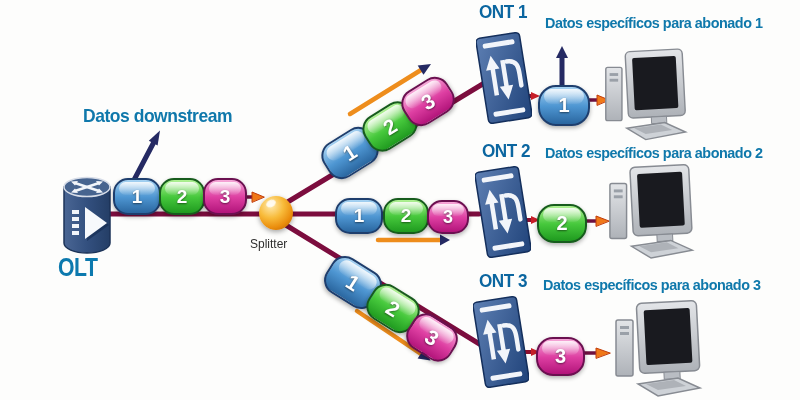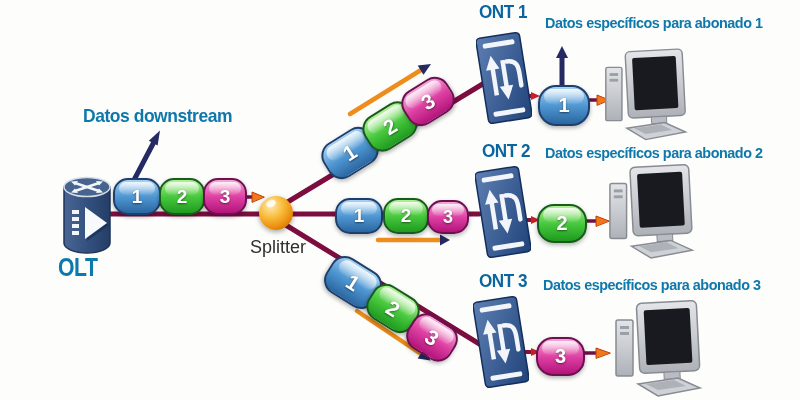--- a/index.html
+++ b/index.html
@@ -6,21 +6,21 @@
   .stage{position:relative;width:800px;height:400px;background:#fdfdfc;overflow:hidden;margin:0 auto;}
 
   
   .lbl{position:absolute;font-weight:800;letter-spacing:-0.5px;white-space:nowrap;
        transform-origin:left top;}
   .teal{color:#0f78ab;}
   .ontlbl{color:#0b66a0;font-size:18px;transform:scaleX(.95) scaleY(1.05);}
   .datoslbl{color:#0f78ab;font-size:15px;transform:scaleX(.96);}
   .olt-lbl{left:58px;top:252px;font-size:25px;transform:scaleX(.85) scaleY(1.05);color:#0c79ae;}
   .downstream-lbl{left:83px;top:105px;font-size:19px;transform:scaleX(.92);}
-  .splitter-lbl{left:250px;top:237px;font-size:18px;font-weight:400;color:#2e2e2e;letter-spacing:0;}
+  .splitter-lbl{left:250px;top:237px;font-size:12px;font-weight:400;color:#2e2e2e;letter-spacing:0;}
 
   
   .pill{position:absolute;display:flex;align-items:center;justify-content:center;
         border-radius:15px;color:#fff;font-weight:700;
         text-shadow:0 1px 2px rgba(0,0,0,.5);
         box-shadow:0 2px 4px rgba(0,0,0,.30);
         border:2px solid;}
   .pill > span{position:relative;z-index:2;}
   .pill::before{content:"";position:absolute;left:9%;right:9%;top:6%;height:40%;z-index:1;
         border-radius:10px;

